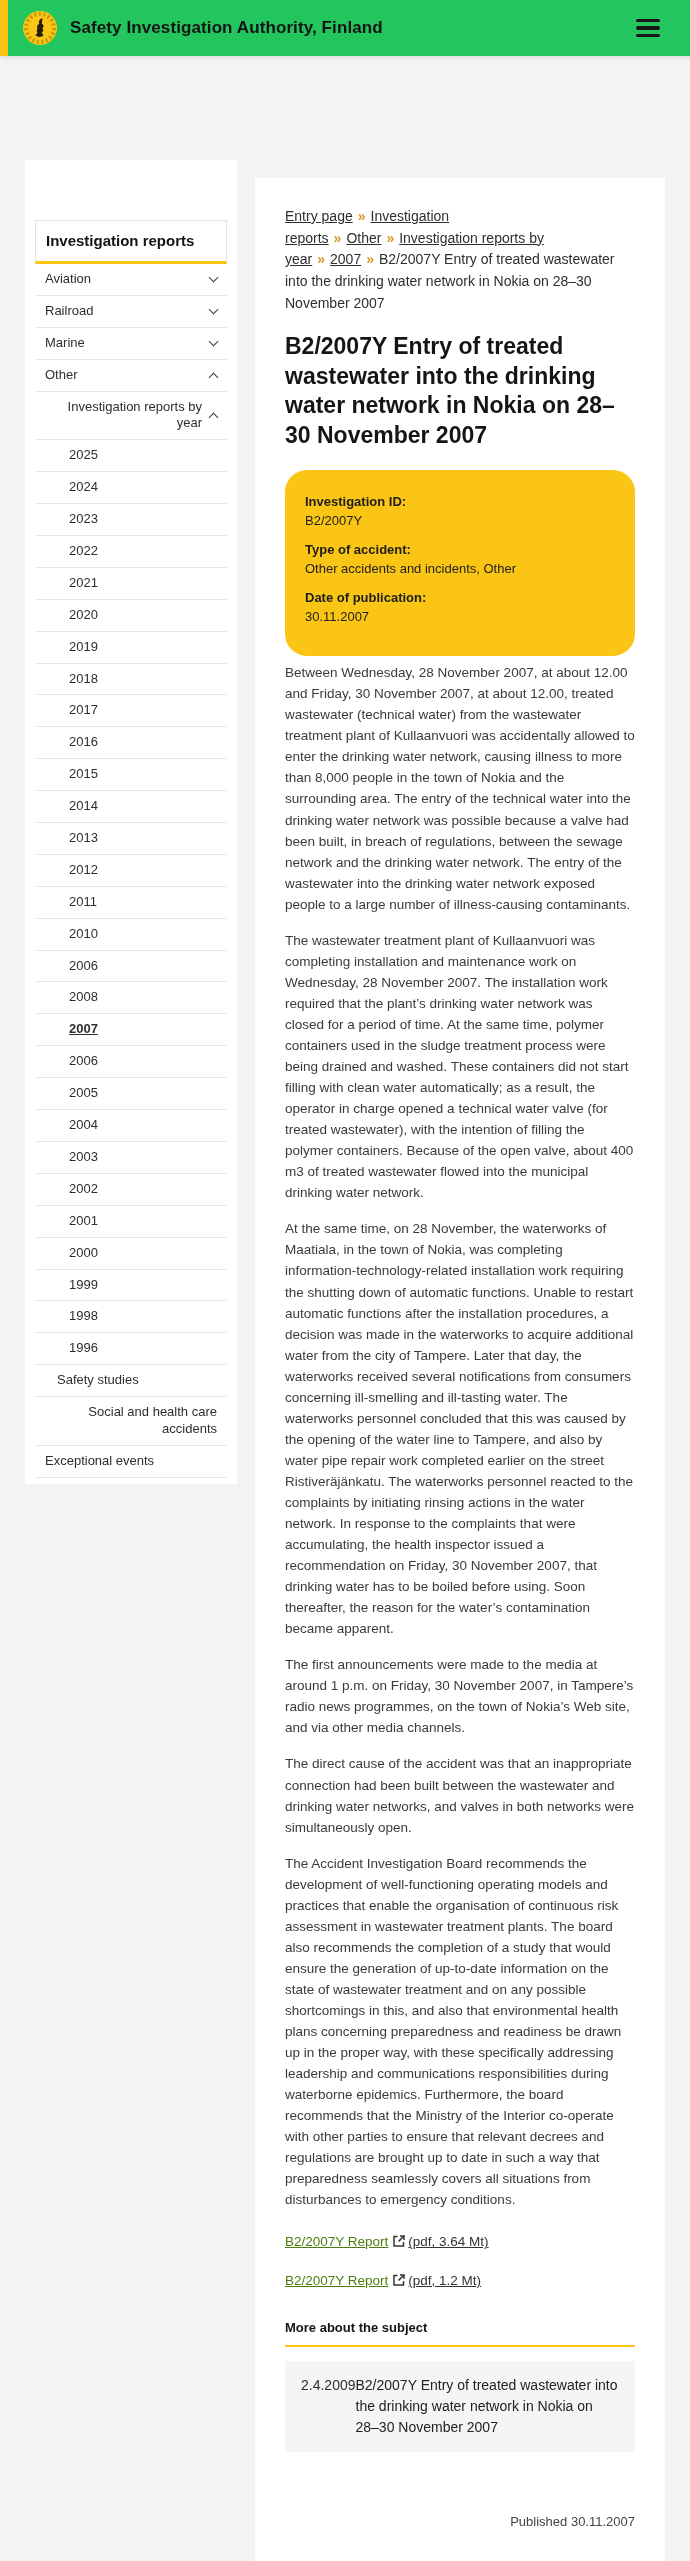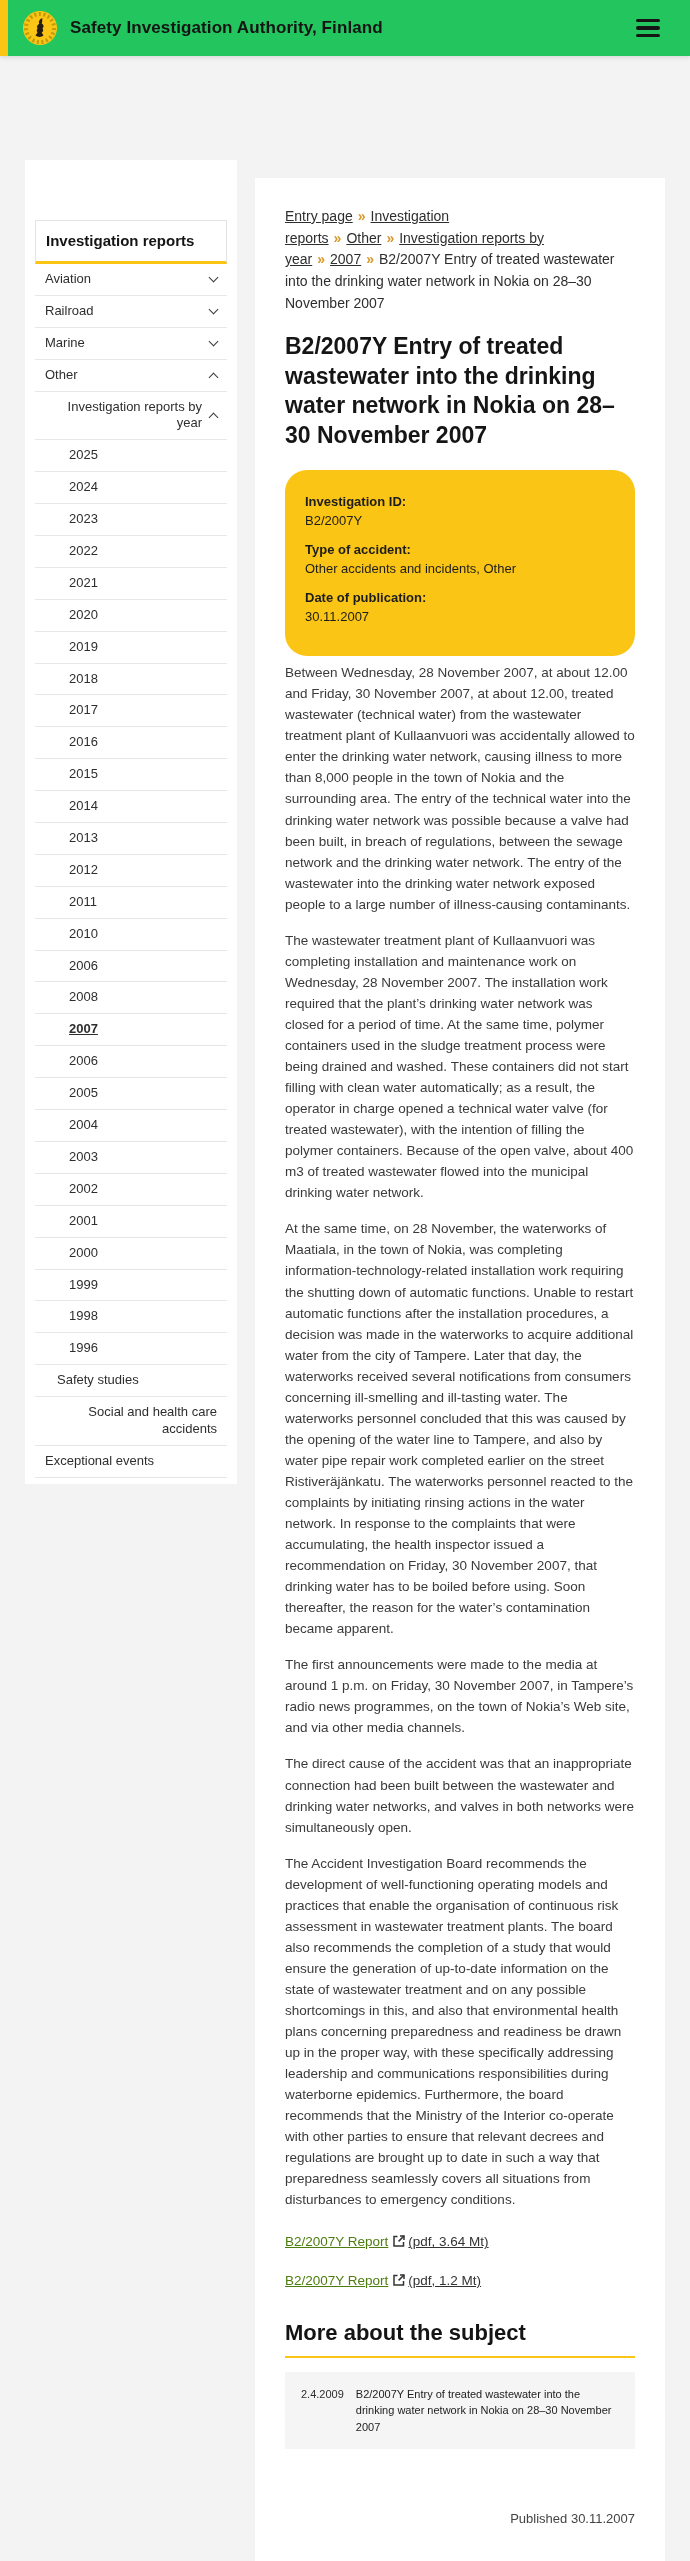--- a/index.html
+++ b/index.html
@@ -54,22 +54,22 @@
   .info-value{font-size:13px;}
   .article p{font-size:13.5px;line-height:1.56;margin:0 0 15px;}
   .attachments{margin-top:22px;}
   .att-row{margin:0 0 17px;font-size:13.5px;line-height:1.5;}
   .att-link{color:#4d7c0f;text-decoration:underline;}
   .ext-icon{display:inline-block;margin:0 3px 0 5px;vertical-align:-1px;}
   .att-meta{color:#333;text-decoration:underline;}
   .media-ic{display:none;margin-right:2px;vertical-align:-1px;}
   .media-ic.shown{display:inline-block;}
   .more{margin-top:28px;}
-  .more-heading{font-size:22px;font-weight:bold;color:#141414;margin:0;padding-bottom:10px;border-bottom:2px solid var(--yellow);}
-  .more-item{display:flex;gap:12px;background:#f5f5f5;padding:14px 16px;margin-top:14px;font-size:11px;line-height:1.5;}
+  .more-heading{font-size:13px;font-weight:bold;color:#141414;margin:0;padding-bottom:10px;border-bottom:2px solid var(--yellow);}
+  .more-item{display:flex;gap:0;background:#f5f5f5;padding:14px 16px;margin-top:14px;font-size:14px;line-height:1.5;}
   .more-date{white-space:nowrap;color:#2e2e2e;}
   .more-title{color:#222;text-decoration:none;}
   .published{text-align:right;font-size:13px;color:#444;margin-top:62px;}
 </style>
 </head>
 <body>
 
 <header class="site-header">
   <span class="header-accent"></span>
   <span class="logo">

